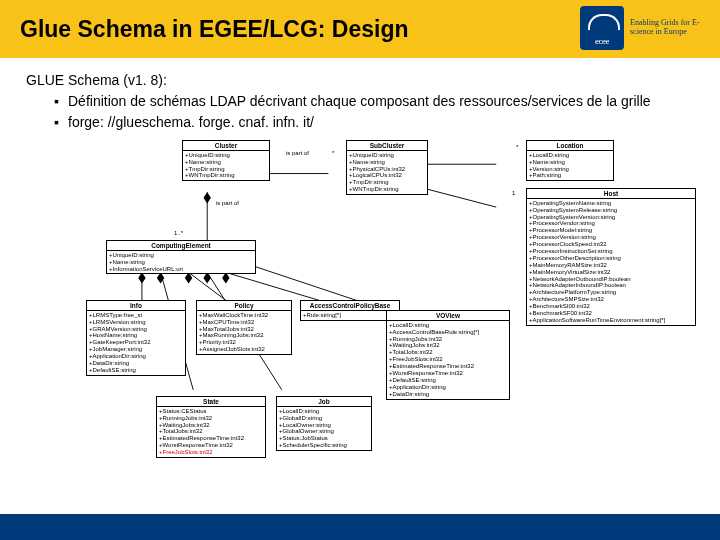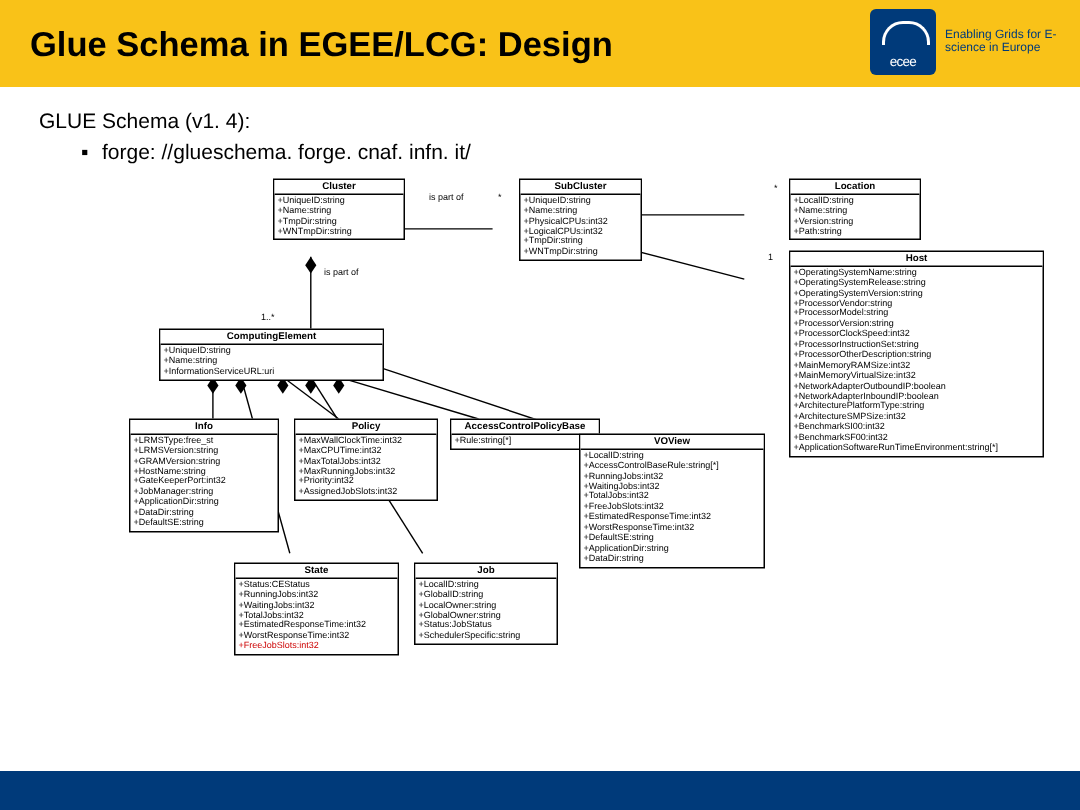--- a/index.html
+++ b/index.html
@@ -1,19 +1,19 @@
 <!DOCTYPE html>
 <html><head>
 <meta charset="utf-8">
 <style>
   * { box-sizing: border-box; margin: 0; padding: 0; }
   body { width: 720px; height: 540px; font-family: Arial, sans-serif; background: #fff; position: relative; overflow: hidden; }
   .header { background: #f9c218; height: 58px; padding: 10px 20px; display: flex; align-items: center; }
   .header h1 { font-size: 23px; font-weight: bold; color: #000; }
-  .logo { position: absolute; top: 6px; right: 10px; display: flex; align-items: center; gap: 6px; }
+  .logo { position: absolute; top: 6px; right: 10px; display: flex; align-items: center; gap: 6px; font-family: Liberation Serif, serif; }
   .logo-box { width: 44px; height: 44px; background: #003a7a; border-radius: 4px; position: relative; }
   .logo-box::before { content: ""; position: absolute; left: 8px; top: 8px; width: 28px; height: 14px; border: 2px solid #fff; border-bottom: none; border-radius: 14px 14px 0 0; }
   .logo-box::after { content: "ecee"; position: absolute; bottom: 4px; left: 0; right: 0; text-align: center; color: #fff; font-size: 9px; letter-spacing: -0.5px; }
   .logo-text { font-size: 8px; color: #003a7a; line-height: 1.1; width: 80px; }
   .content { padding: 14px 26px 0 26px; }
   .intro { font-size: 14px; color: #000; margin-bottom: 4px; }
   .bullets { list-style: none; padding-left: 28px; }
   .bullets li { font-size: 14px; color: #000; position: relative; padding-left: 14px; margin-bottom: 2px; line-height: 1.35; }
   .bullets li::before { content: "▪"; position: absolute; left: 0; color: #000; }
   .diagram { position: relative; margin: 8px 30px 0 60px; height: 330px; font-size: 6px; }
@@ -32,22 +32,23 @@
 
 <div class="header">
   <h1>Glue Schema in EGEE/LCG: Design</h1>
 </div>
 <div class="logo">
   <div class="logo-box"></div>
   <div class="logo-text">Enabling Grids for E-science in Europe</div>
 </div>
 
 <div class="content">
-  <div class="intro">GLUE Schema (v1. 4):</div>
+  <div class="intro">GLUE Schema (v1. 8):</div>
   <ul class="bullets">
+    <li>Définition de schémas LDAP décrivant chaque composant des ressources/services de la grille</li>
     <li>forge: //glueschema. forge. cnaf. infn. it/</li>
   </ul>
 
   <div class="diagram">
     <svg class="lines" viewBox="0 0 620 330">
 
       <line x1="130" y1="44" x2="130" y2="100" stroke="#000"></line>
       <polygon class="diamond" points="130,44 134,50 130,56 126,50"></polygon>
 
       <line x1="184" y1="24" x2="260" y2="24" stroke="#000"></line>

